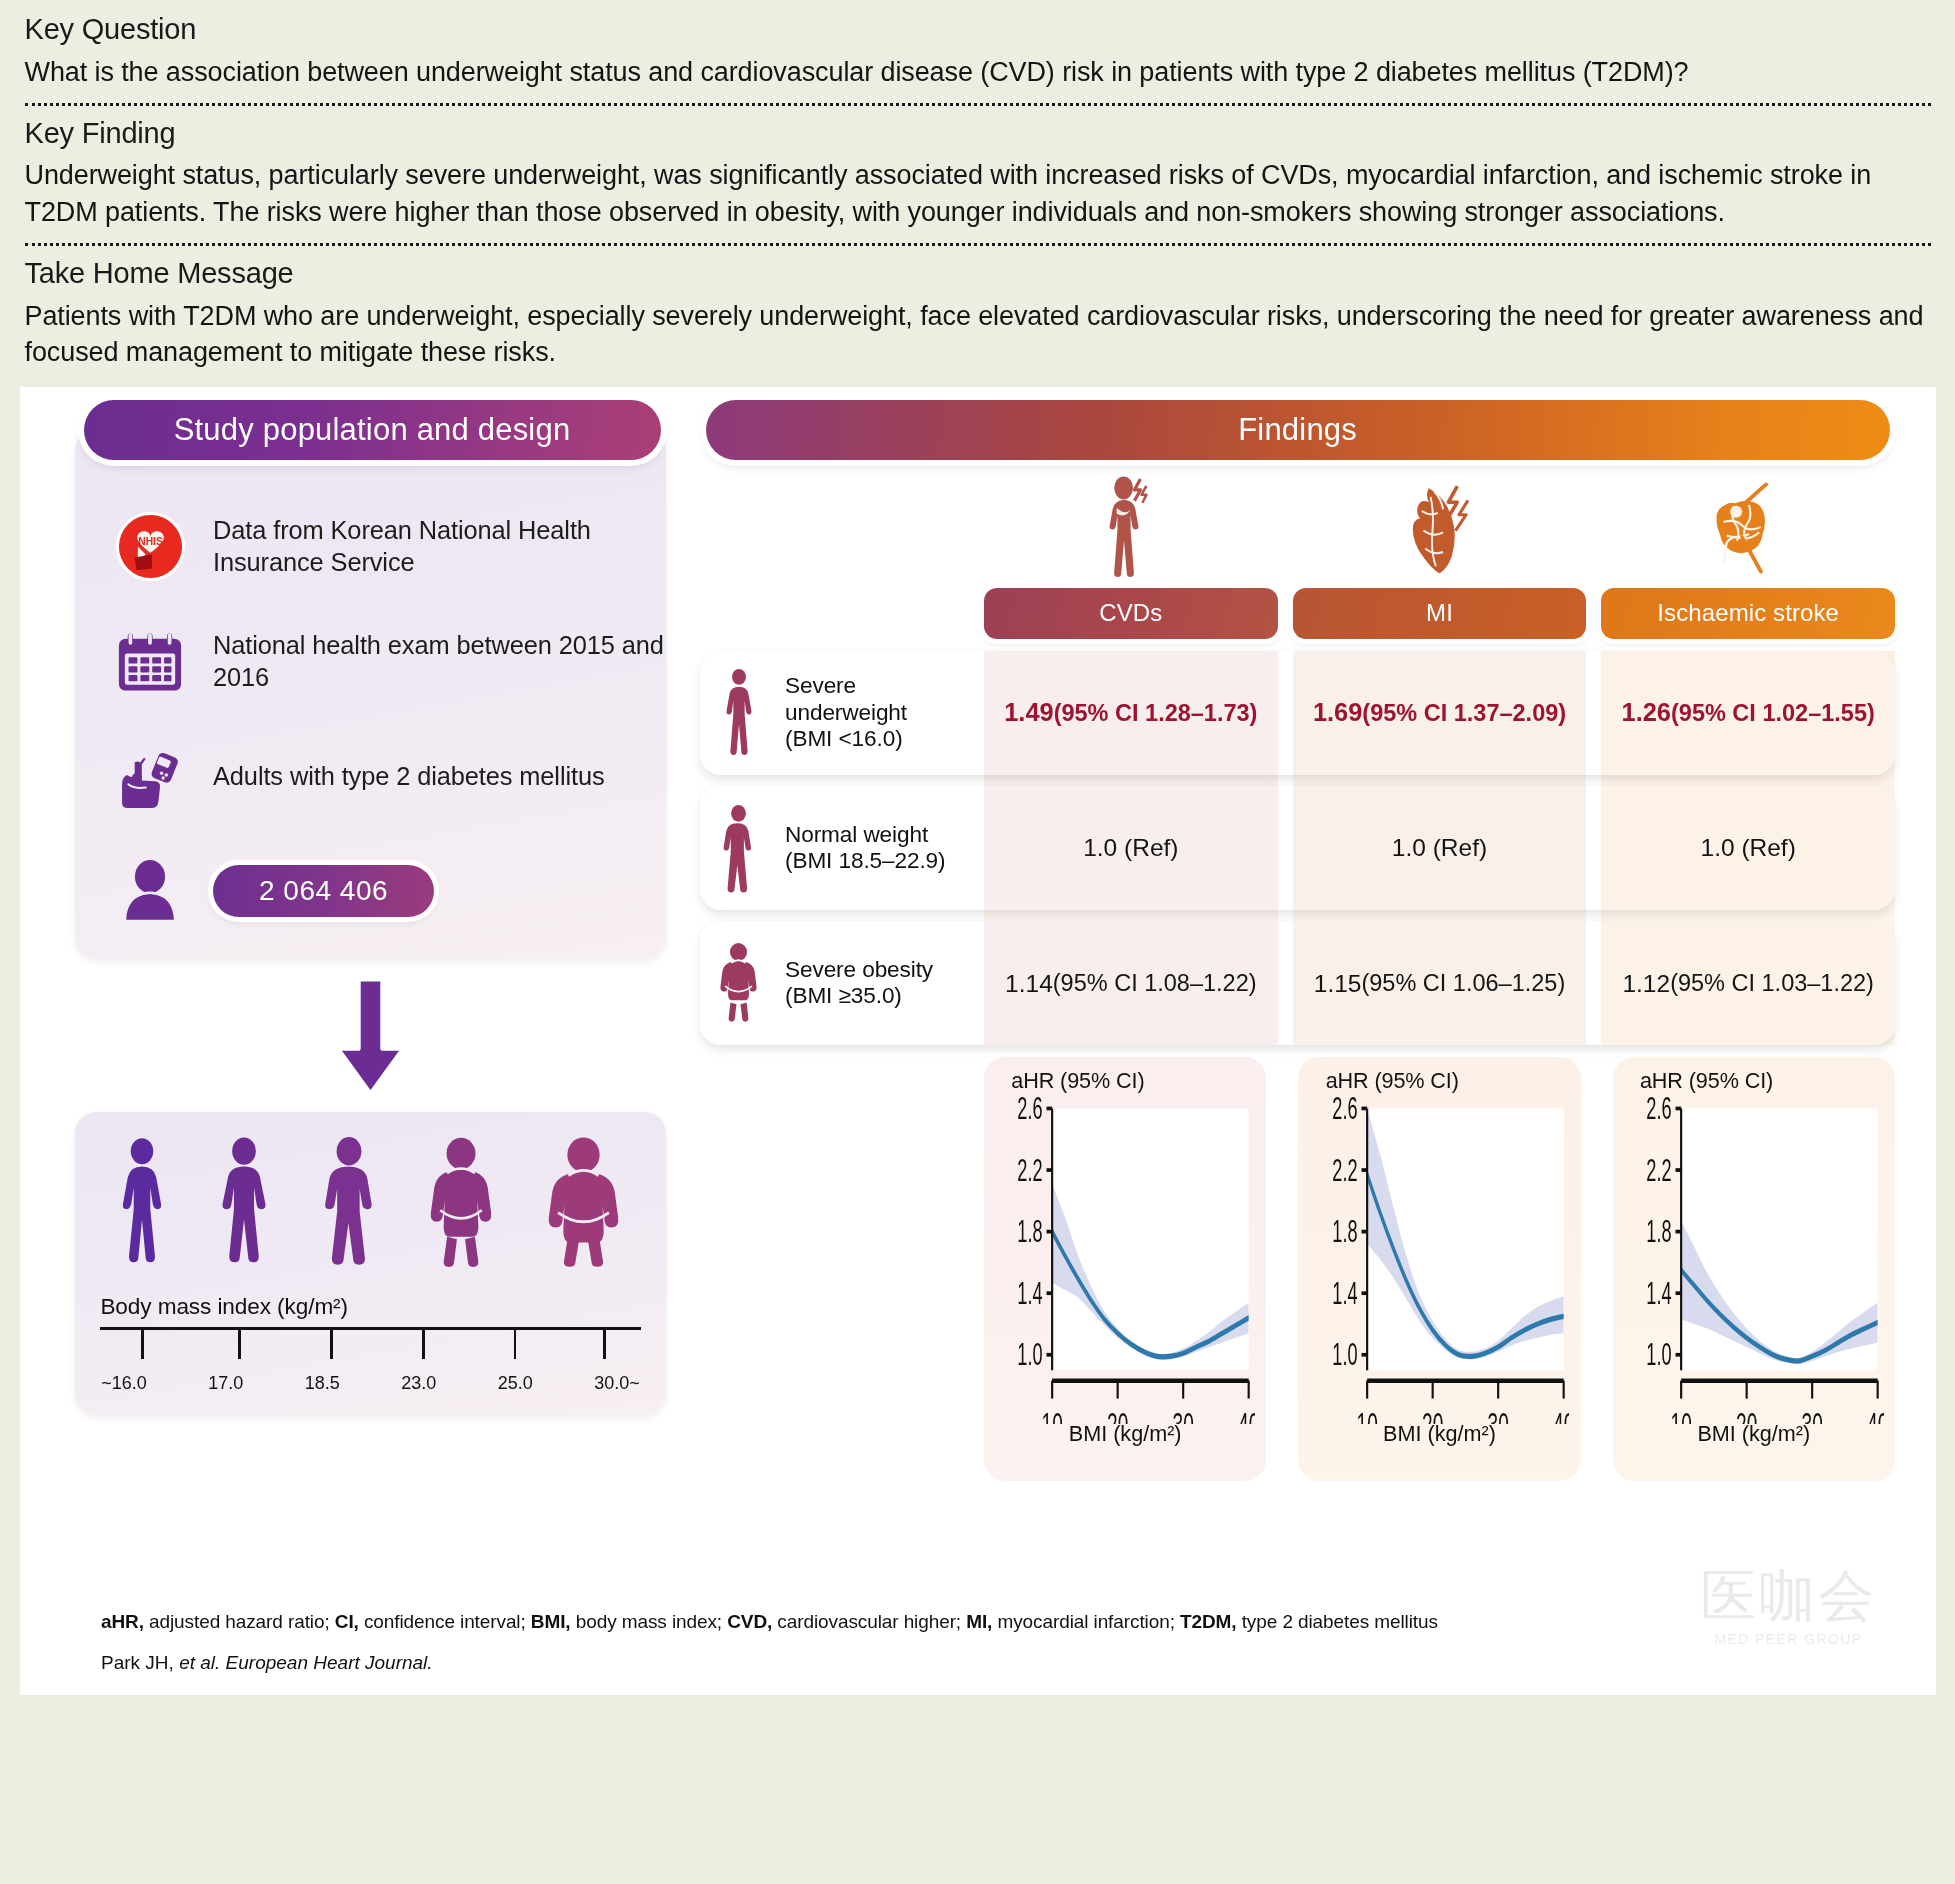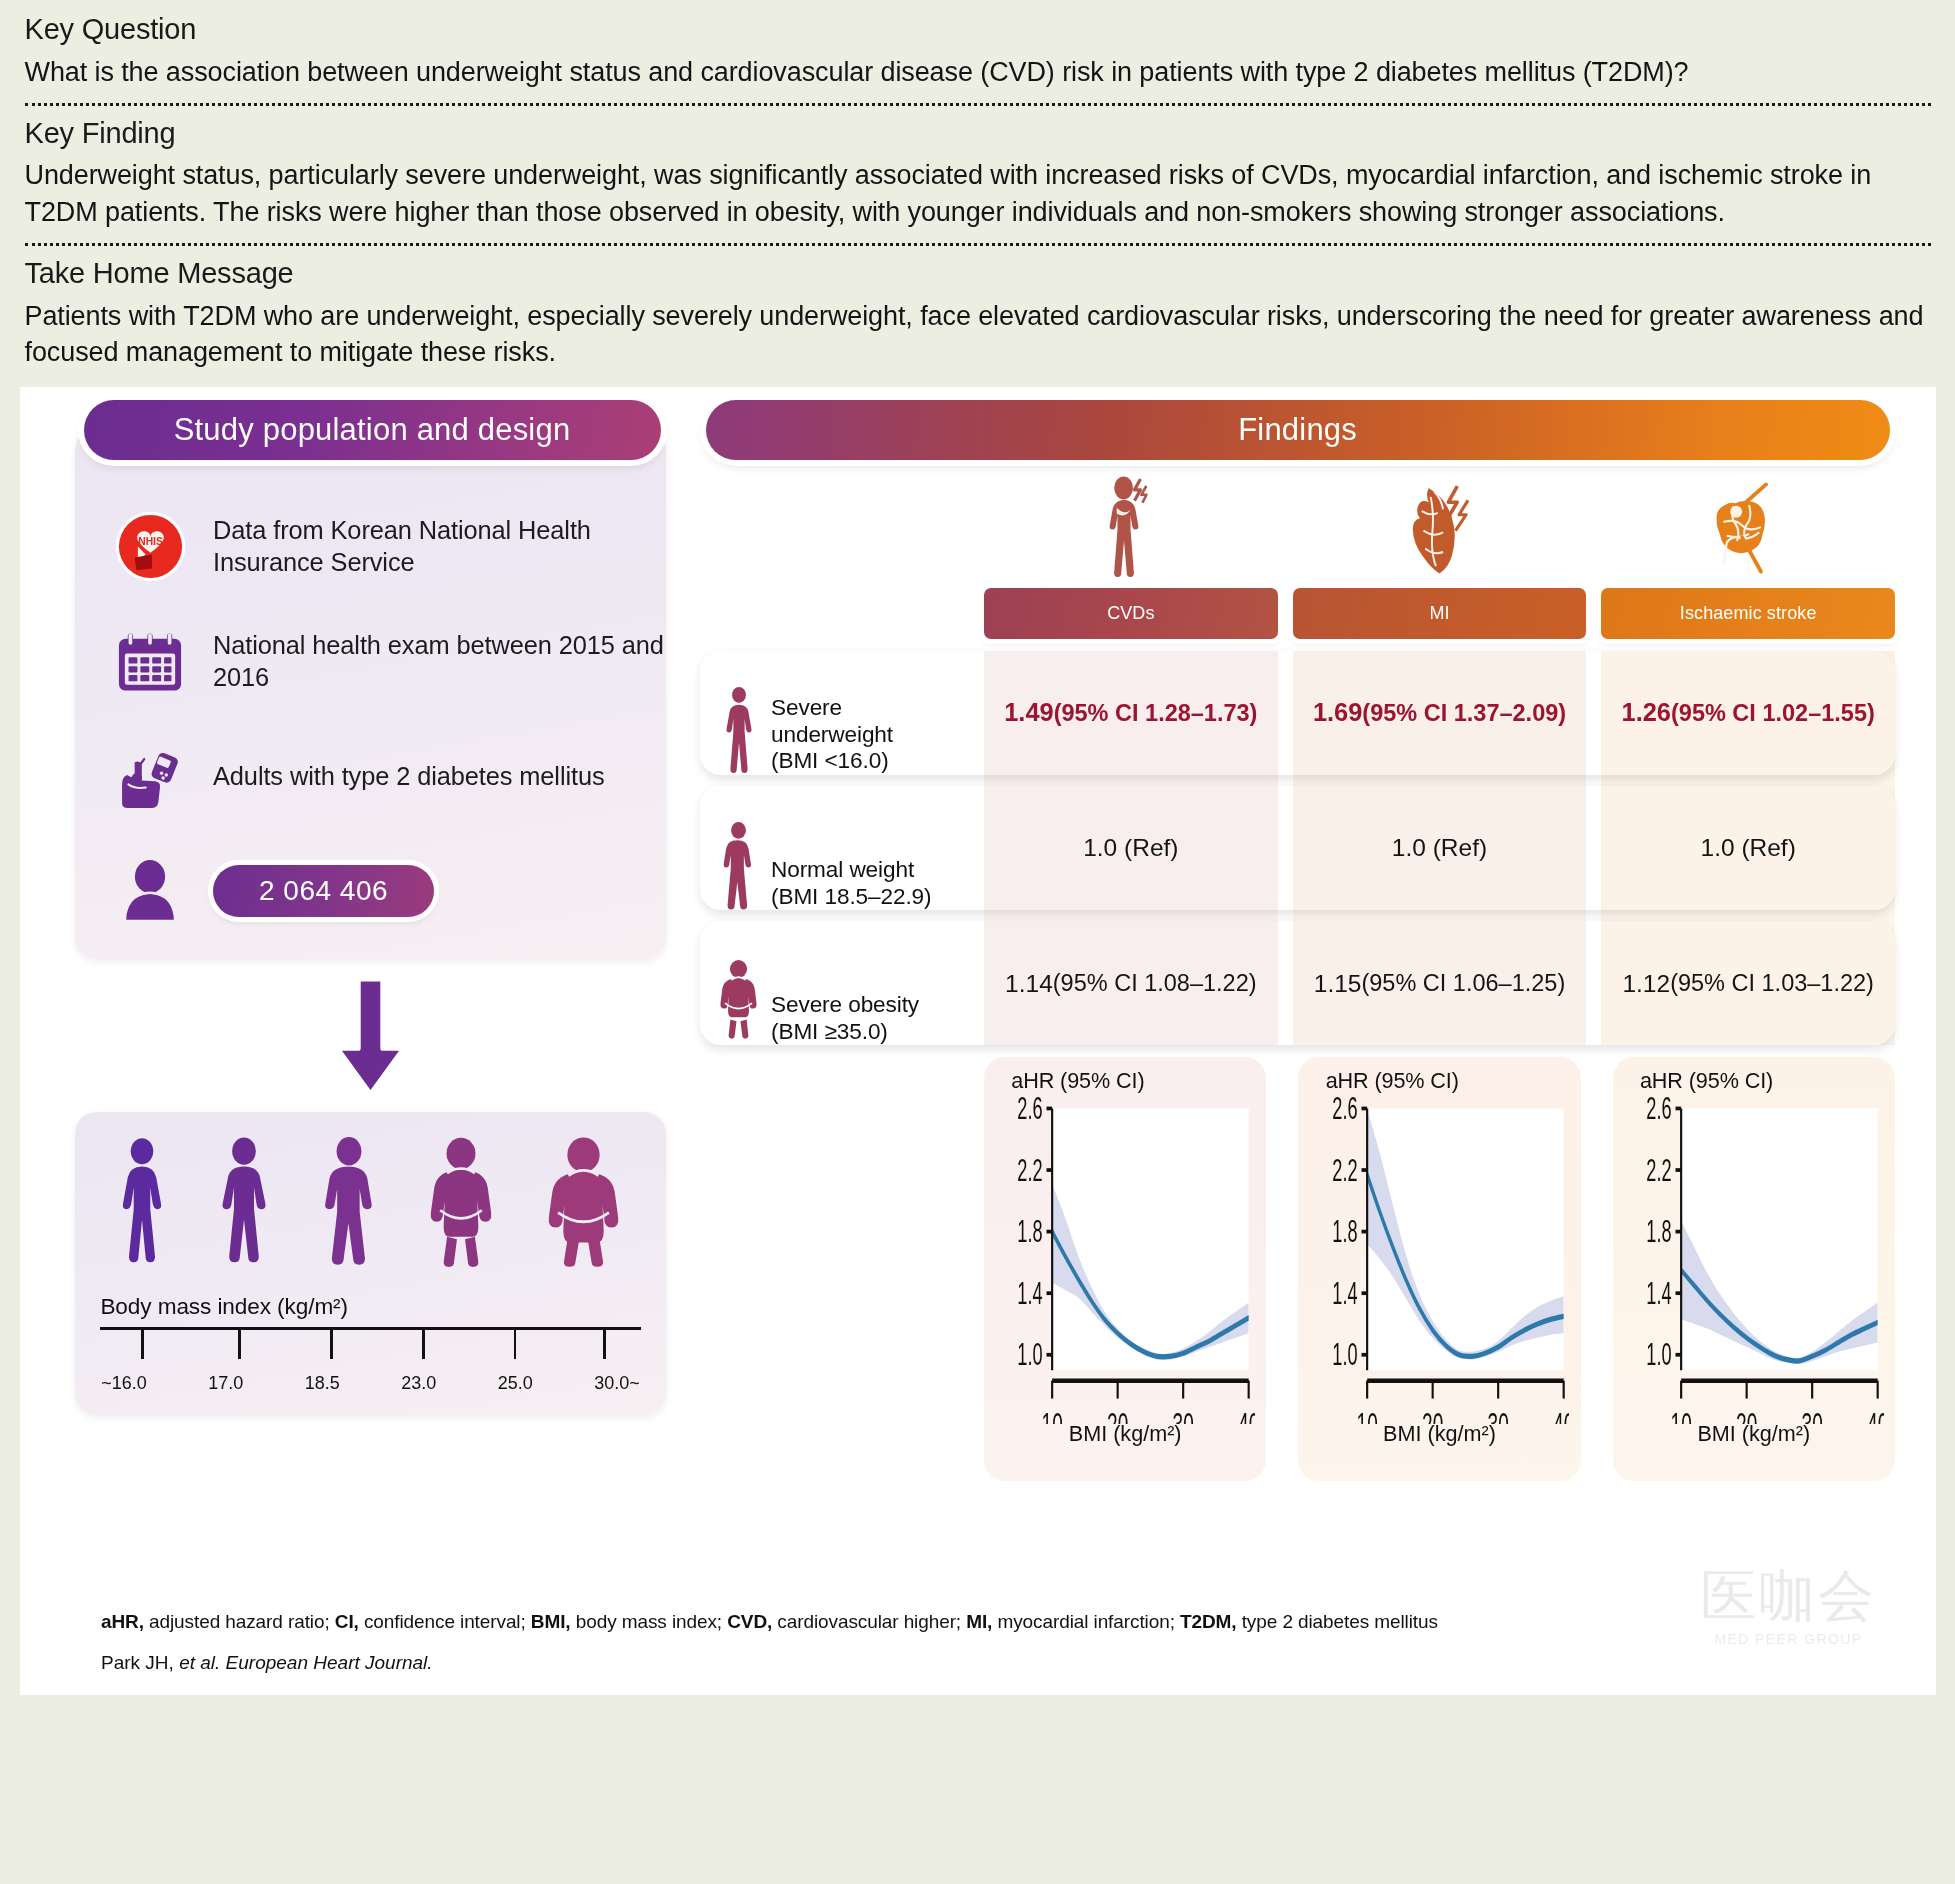--- a/index.html
+++ b/index.html
@@ -188,26 +188,26 @@
     justify-content: center;
   }
   .col-head-row {
     display: flex;
     gap: 15px;
     margin-top: 7.5px;
   }
   .col-head {
     flex: 1;
     height: 51px;
-    border-radius: 7px;
+    border-radius: 13px;
     display: flex;
     align-items: center;
     justify-content: center;
     color: #fff;
-    font-size: 18px;
+    font-size: 24px;
     letter-spacing: 0.1px;
     box-shadow: 0 0 0 5.2px #ffffff, 0 3.8px 7.5px rgba(0,0,0,0.15);
   }
   .ch-cvds { background: linear-gradient(100deg, #9c4055 0%, #a9474b 50%, #b25343 100%); }
   .ch-mi    { background: linear-gradient(100deg, #b75434 0%, #c15b2c 55%, #c96026 100%); }
   .ch-is    { background: linear-gradient(100deg, #dd7718 0%, #e5801a 55%, #ea881c 100%); }
 
   
   .data-zone { position: relative; margin-top: 12.2px; }
   .col-tint { flex: 1; }
@@ -226,22 +226,22 @@
     border-radius: 21px;
     margin-bottom: 11.3px;
     box-shadow: 0 4.2px 9.4px rgba(0,0,0,0.10);
     height: 124px;
     overflow: hidden;
   }
   .row-label {
     width: 284px;
     min-width: 284px;
     display: flex;
-    align-items: flex-end;
-    gap: 10px;
+    align-items: center;
+    gap: 24px;
     padding-left: 16px;
     background: #ffffff;
   }
   .row-fig { width: 45px; min-width: 45px; display: flex; align-items: center; justify-content: center; }
   .row-label-text {
     font-size: 22.6px;
     line-height: 1.18;
     color: #111;
     letter-spacing: -0.1px;
   }

